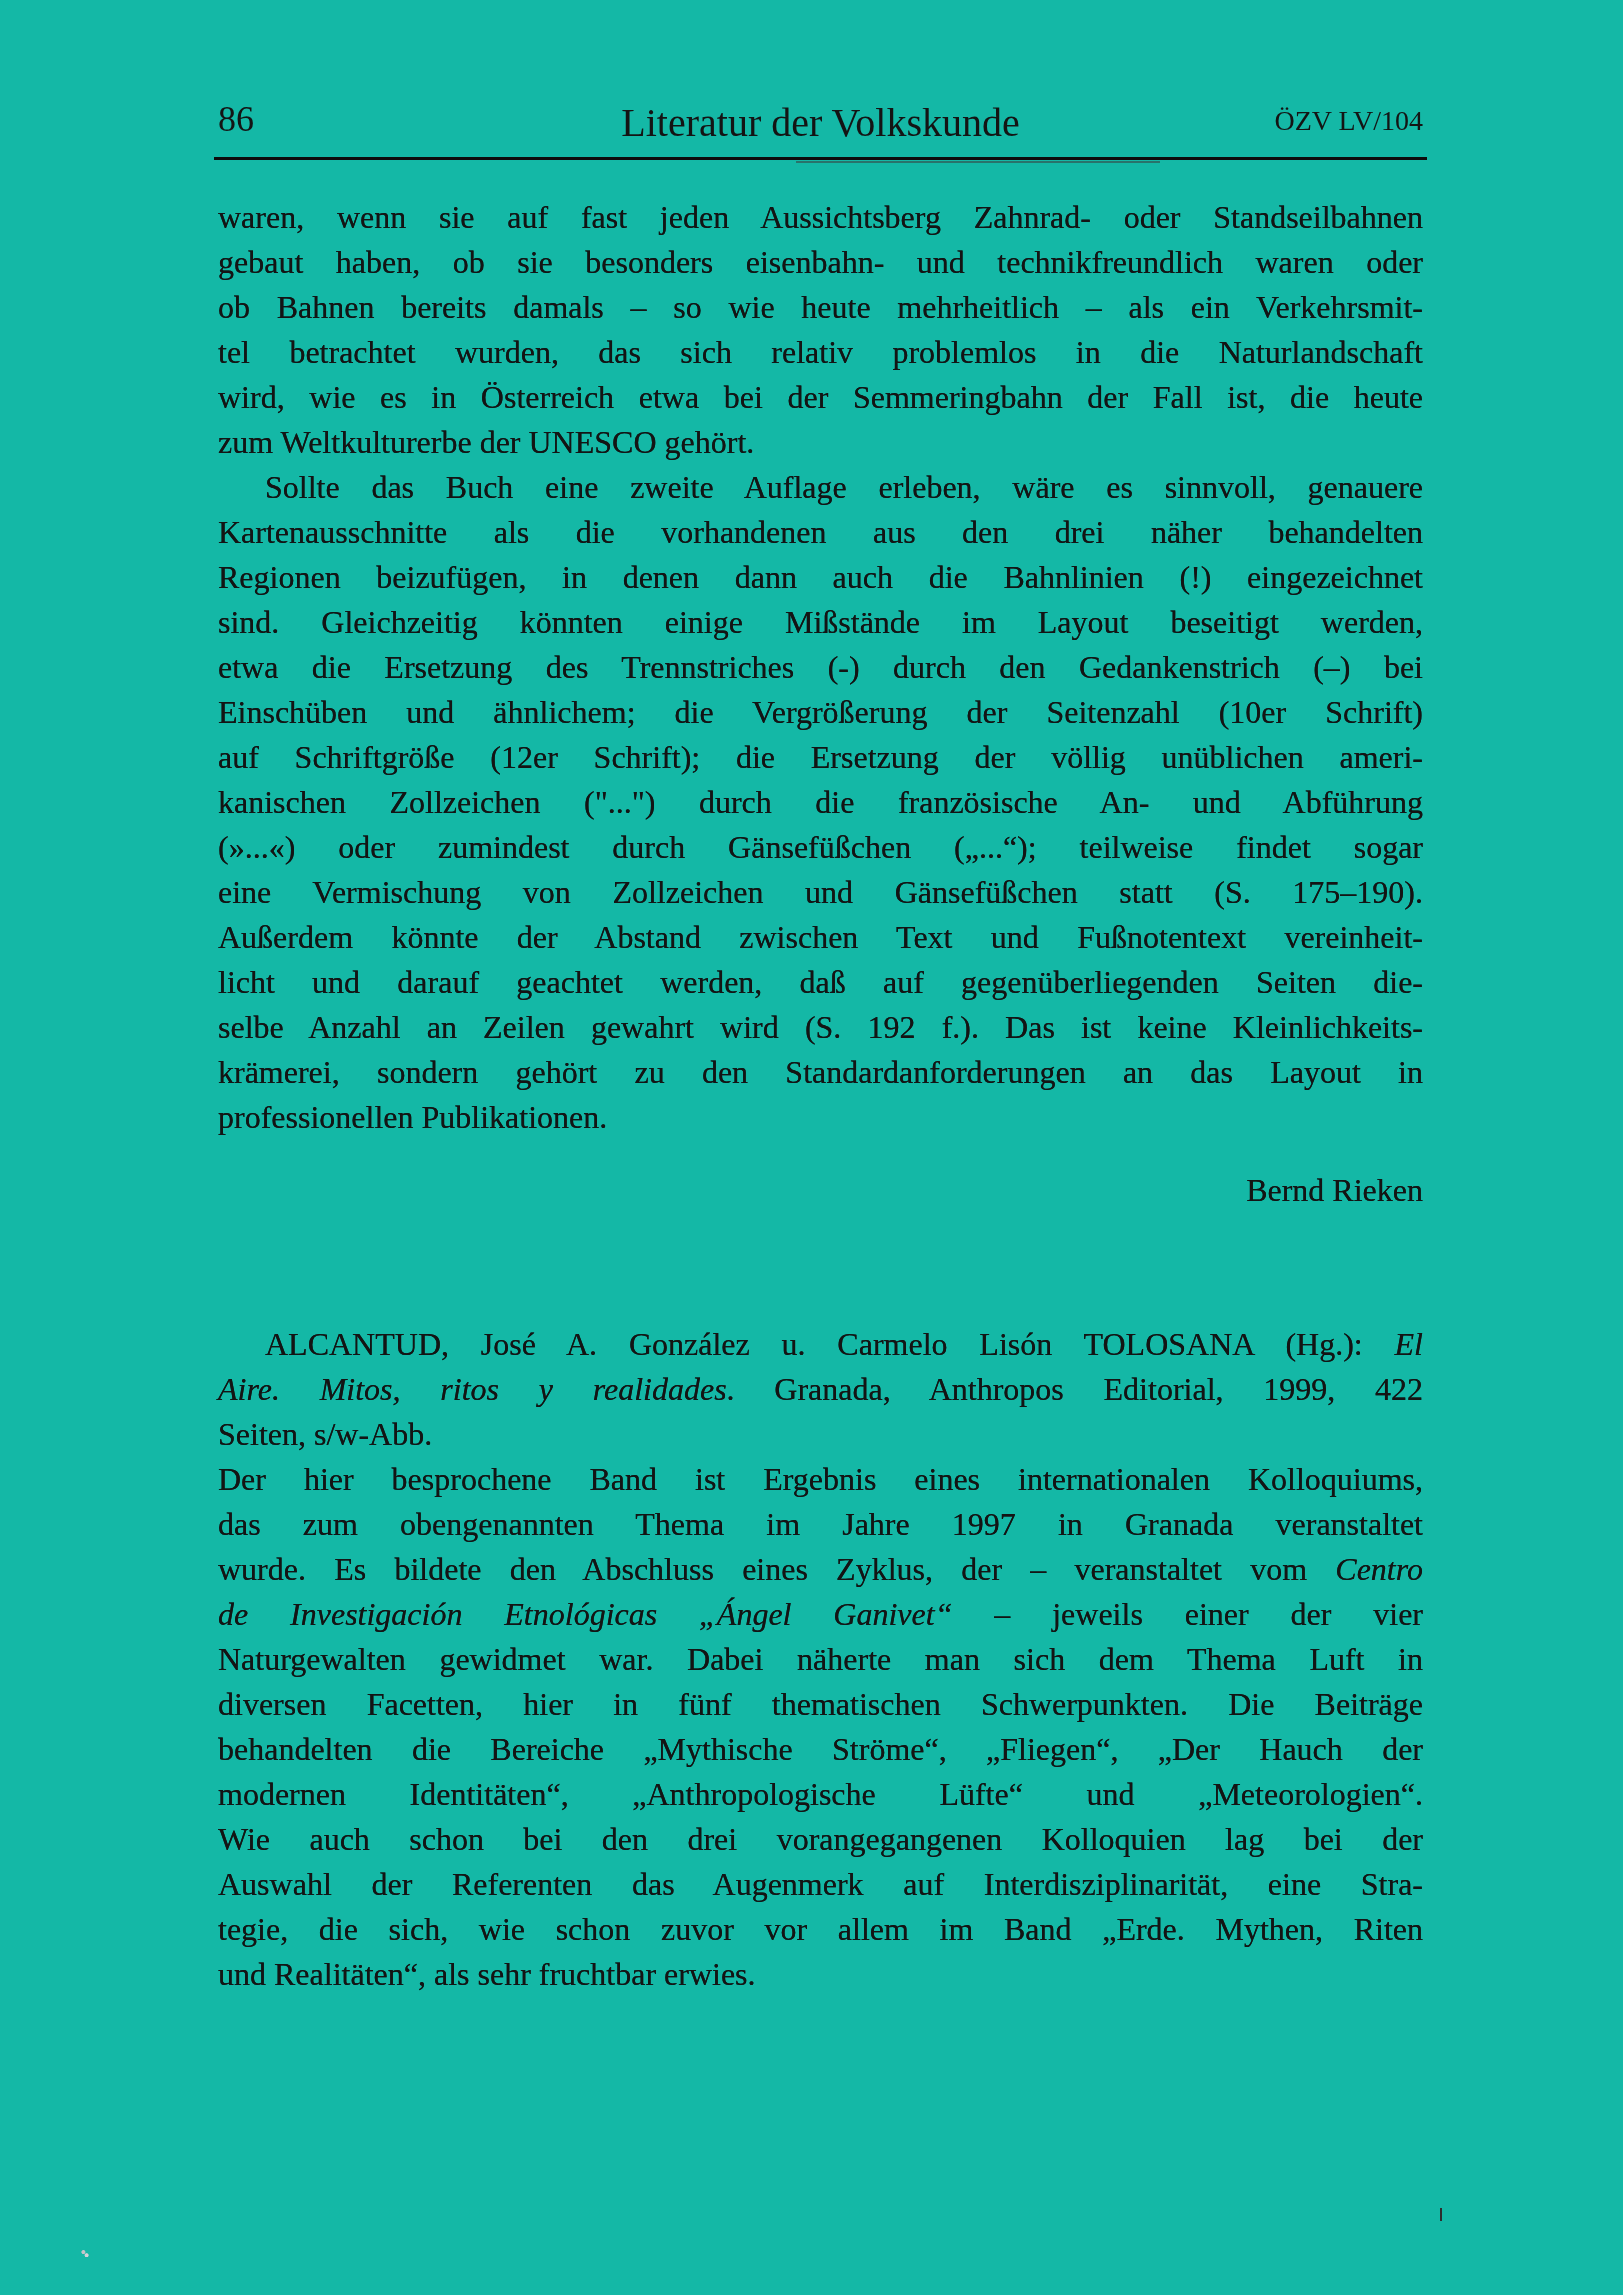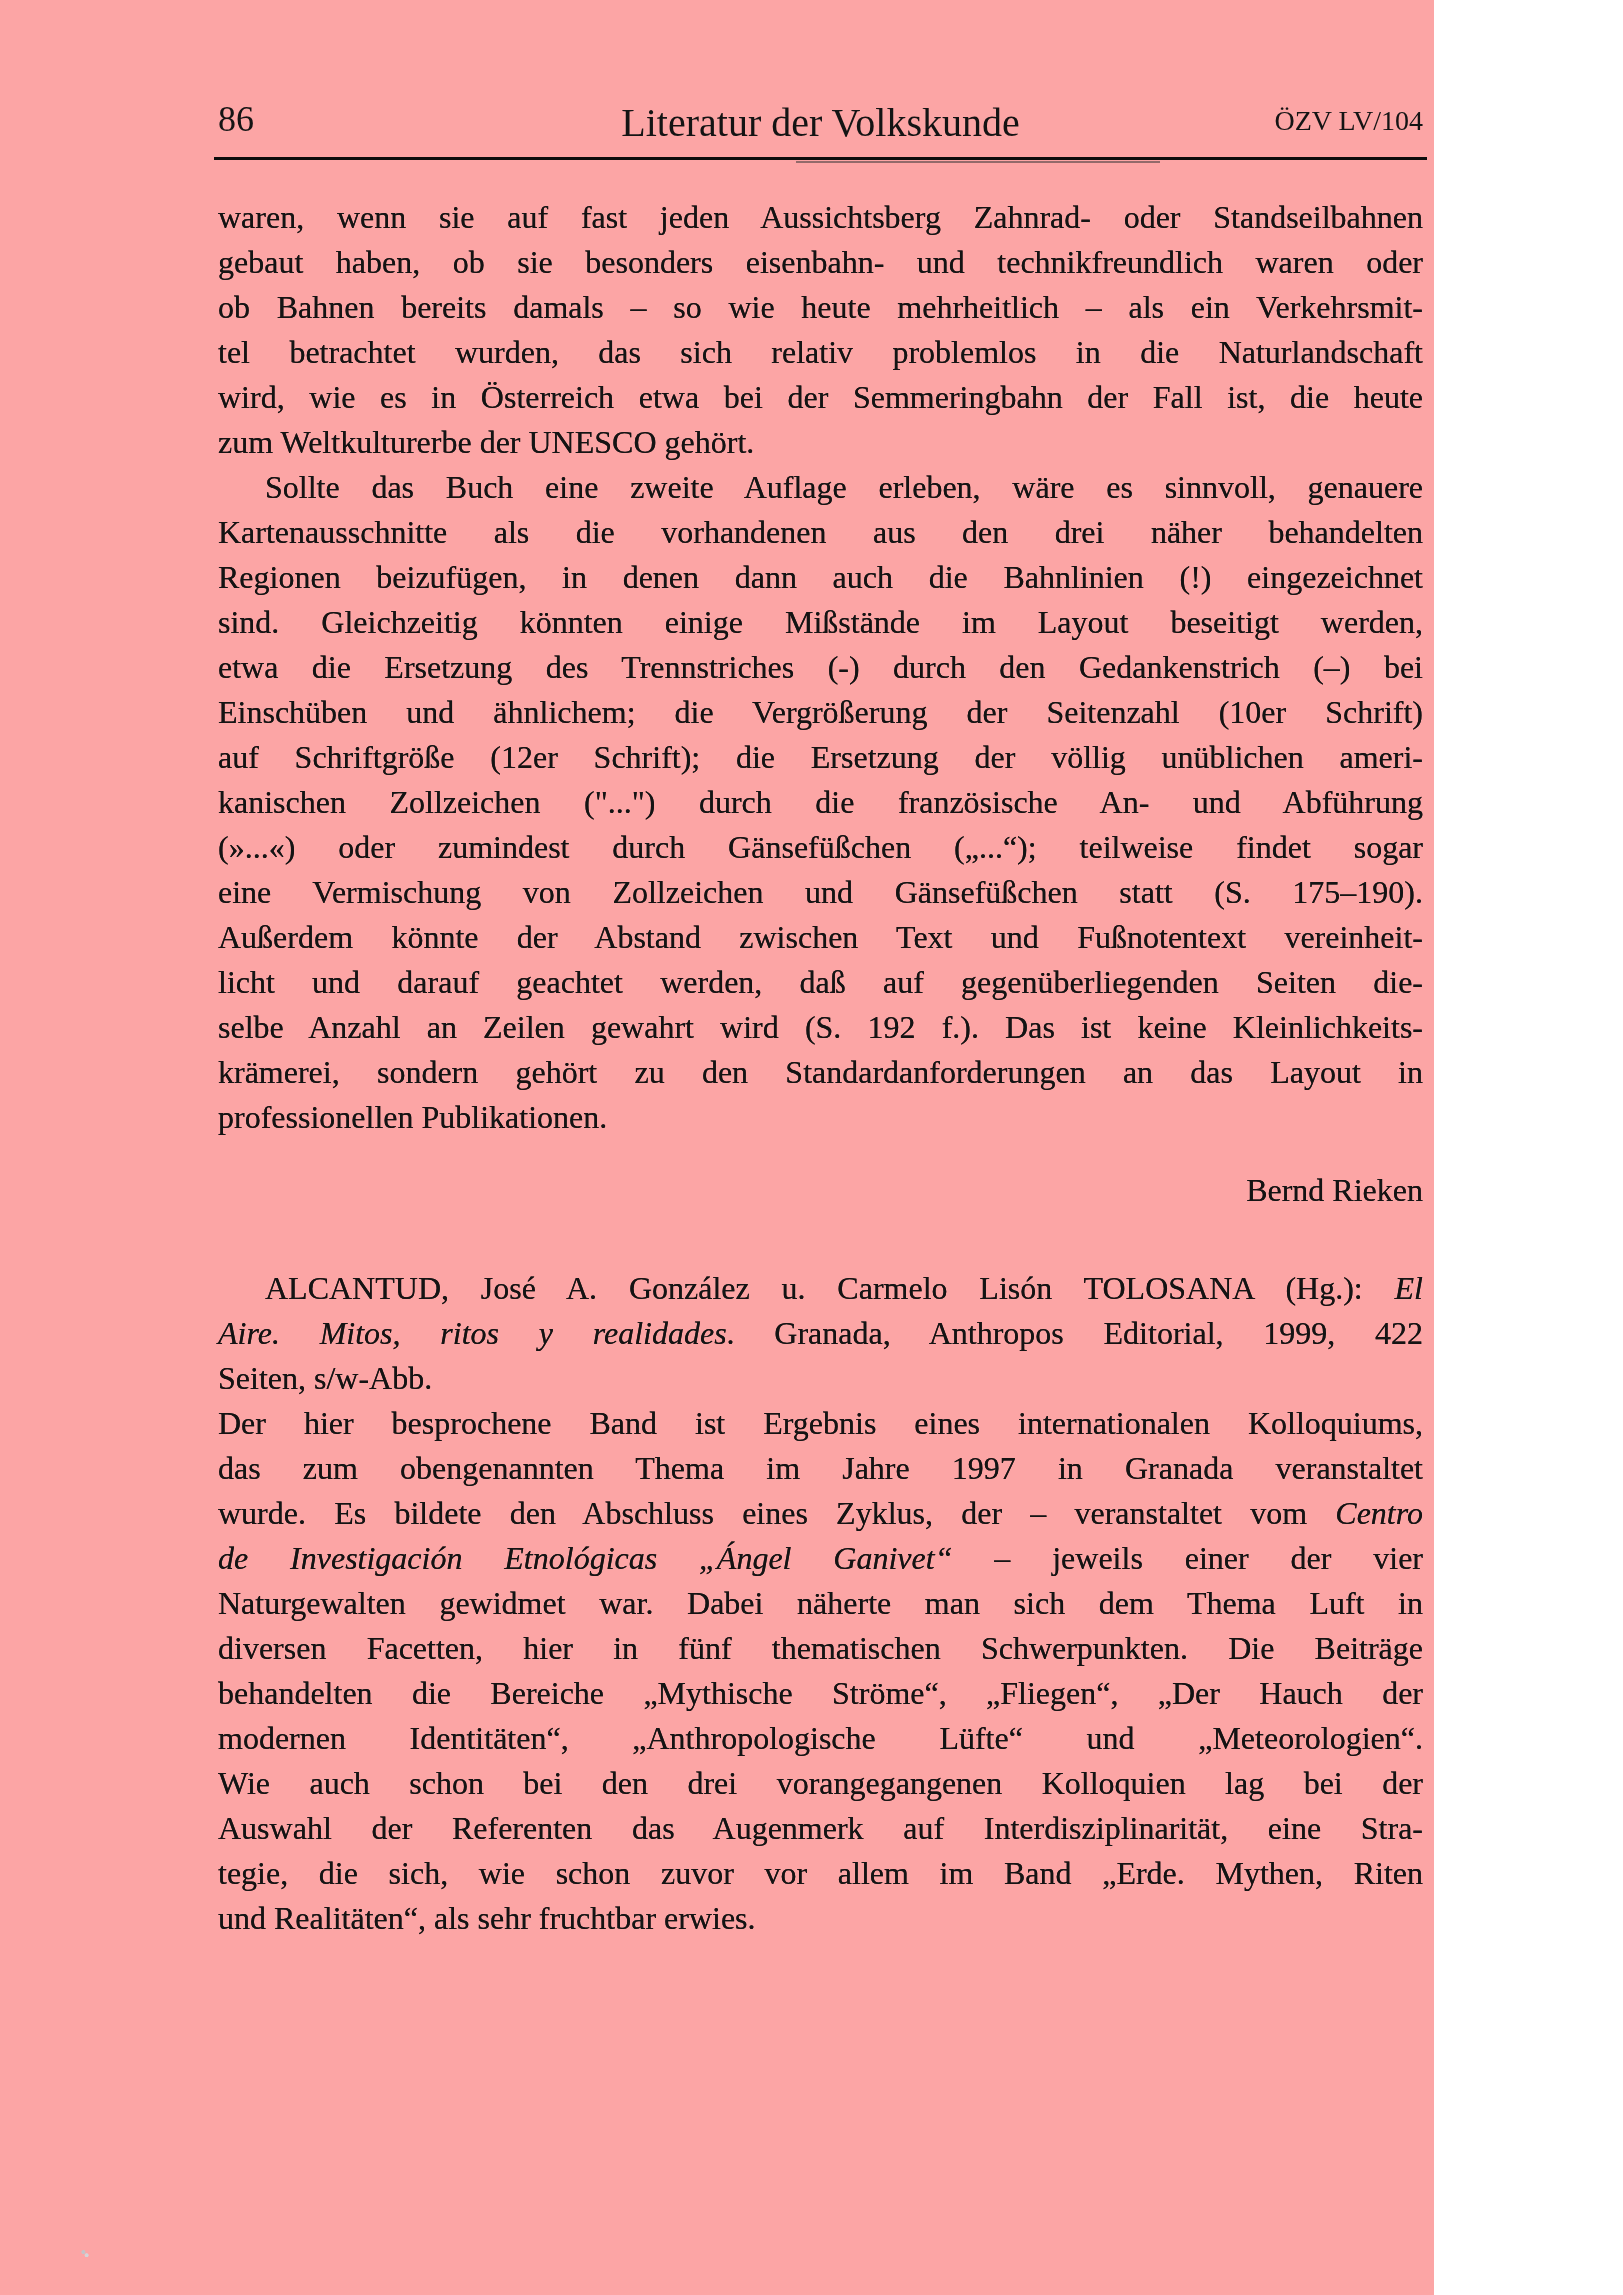--- a/index.html
+++ b/index.html
@@ -1,20 +1,20 @@
 <!DOCTYPE html>
 <html lang="de" style="font-size:13px"><head>
 <meta charset="utf-8">
 <style>
   html, body { margin: 0; padding: 0; background: #ffffff; }
   .page {
     position: relative;
-    width: 1434px;
+    width: 1623px;
     height: 2295px;
-    background: #fca5a5;
+    background: #14b8a6;
     font-family: "Liberation Serif", "DejaVu Serif", serif;
     color: #141414;
     overflow: hidden;
   }
 
   
   .header { position: absolute; top: 97px; left: 218px; width: 1205px; height: 45px; }
   .page-number {
     position: absolute; left: 0; top: 1.6px;
     font-size: 36px; line-height: 41px;
@@ -46,21 +46,21 @@
   .line.last { text-align-last: left; }
   .line.indent { text-indent: 47px; }
   .it { font-style: italic; }
 
   .signature-line {
     text-align: right;
     line-height: 45px;
     margin-top: 28px;
   }
 
-  .bibliography { margin-top: 53px; }
+  .bibliography { margin-top: 109px; }
   .review-body  { }
 
   
   .artifact { position: absolute; }
   .artifact-tick { left: 1440px; top: 2208px; width: 2.4px; height: 13px; background: #2e2e2e; }
   .artifact-speck { left: 81px; top: 2250px; width: 8px; height: 7.3px;
     background: radial-gradient(circle at 30% 30%, #c4c4c8 0 1.6px, transparent 2.4px),
                 radial-gradient(circle at 70% 75%, #d4d4d8 0 1.6px, transparent 2.4px); }
 </style>
 </head>

